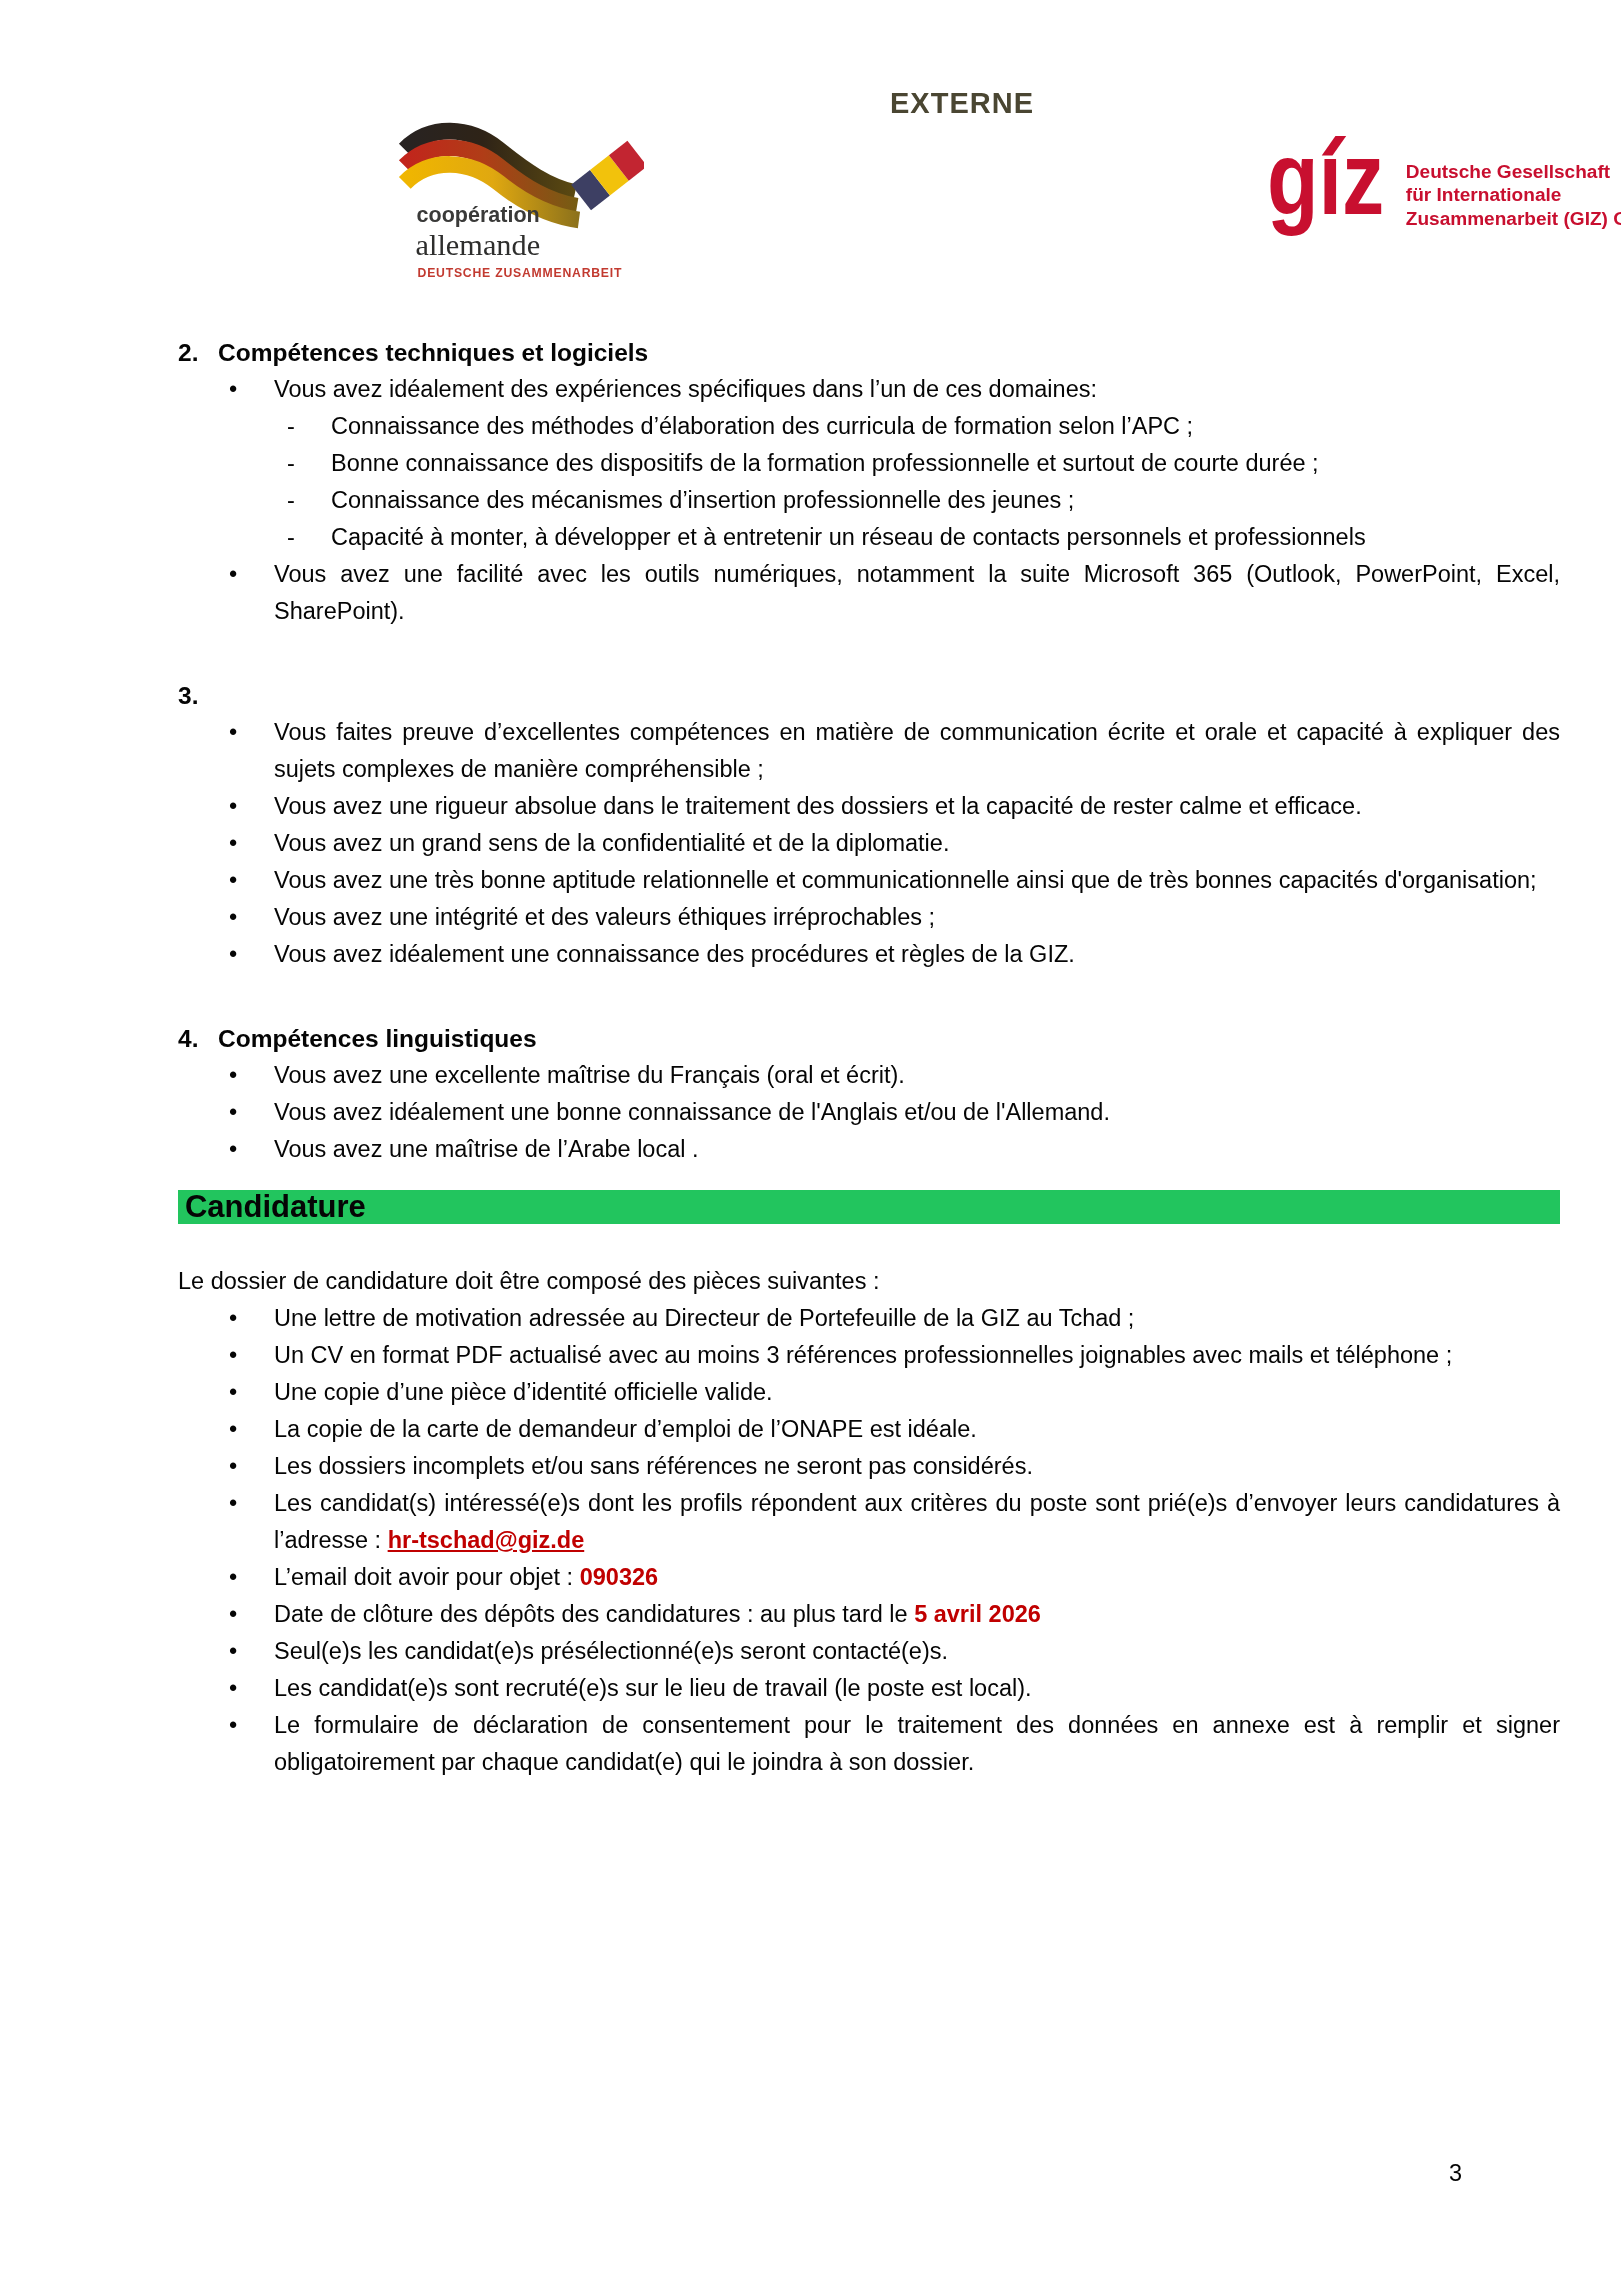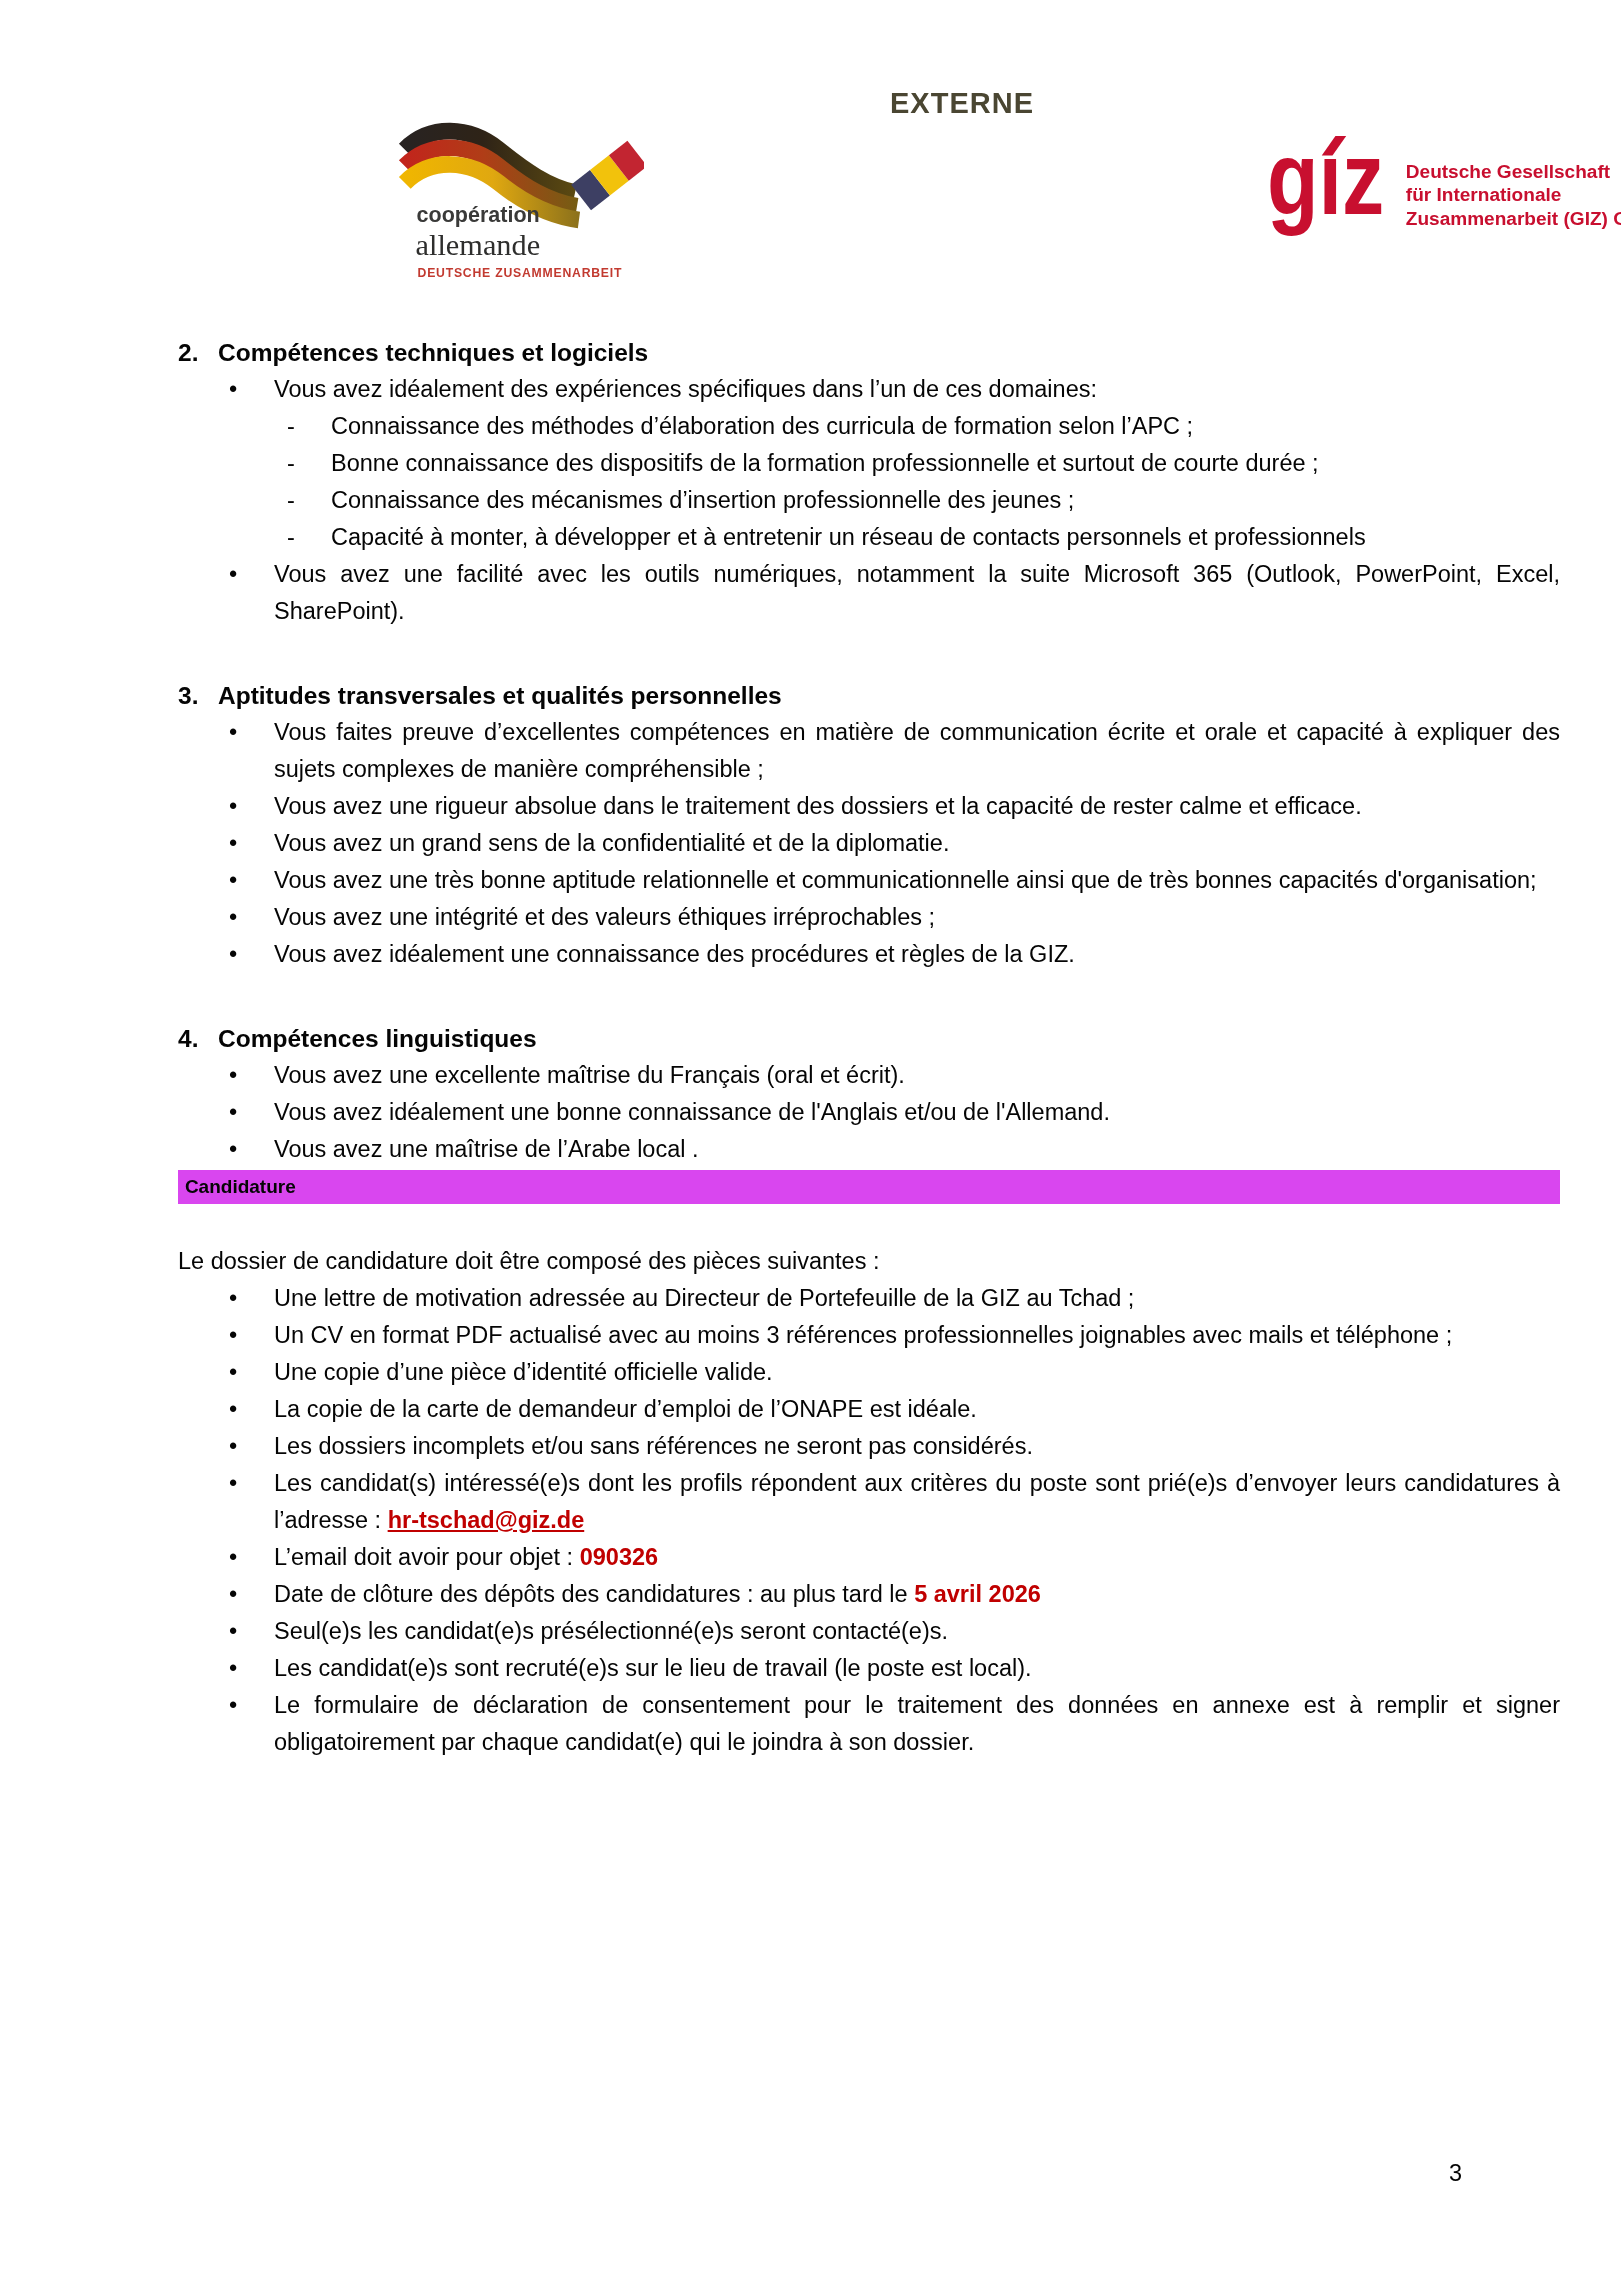--- a/index.html
+++ b/index.html
@@ -24,22 +24,22 @@
   h3.sec { display:flex; font-size:24.5px; font-weight:bold; margin:47px 0 0 0; line-height:37px; }
   h3.sec.first { margin-top:35px; }
   h3.sec .num { width:40px; flex:0 0 40px; }
   .bullet { position:relative; padding-left:96px; }
   .bullet::before { content:"\2022"; position:absolute; left:51px; top:0; }
   .sub { position:relative; padding-left:153px; }
   .sub::before { content:"-"; position:absolute; left:109px; top:0; }
   .j { text-align:justify; }
   
   .band {
-    margin-top:2px; height:34px; line-height:34px; background:#d946ef;
-    font-weight:bold; font-size:19px; padding-left:6.9px;
+    margin-top:22px; height:34px; line-height:34px; background:#22c55e;
+    font-weight:bold; font-size:31px; padding-left:6.9px;
   }
   .intro { margin-top:39px; }
   .red { color:#c00000; font-weight:bold; }
   a.email { color:#c00000; font-weight:bold; text-decoration:underline; cursor:pointer;margin-top:7px; }
   .pagenum { position:absolute; left:1449px; top:2159px; line-height:29px; }
 </style>
 </head>
 <body>
 
 <div class="doc">
@@ -110,21 +110,20 @@
       <span>Capacité à monter, à développer et à entretenir un réseau de contacts personnels et professionnels</span>
     </div>
     <div class="bullet j">
       <span>Vous avez une facilité avec les outils numériques, notamment la suite Microsoft 365 (Outlook, PowerPoint, Excel, SharePoint).</span>
     </div>
   </section>
 
   <section>
     <h3 class="sec">
       <span class="num">3.</span>
-      <span>Aptitudes transversales et qualités personnelles</span>
     </h3>
     <div class="bullet j">
       <span>Vous faites preuve d’excellentes compétences en matière de communication écrite et orale et capacité à expliquer des sujets complexes de manière compréhensible ;</span>
     </div>
     <div class="bullet j">
       <span>Vous avez une rigueur absolue dans le traitement des dossiers et la capacité de rester calme et efficace.</span>
     </div>
     <div class="bullet">
       <span>Vous avez un grand sens de la confidentialité et de la diplomatie.</span>
     </div>

